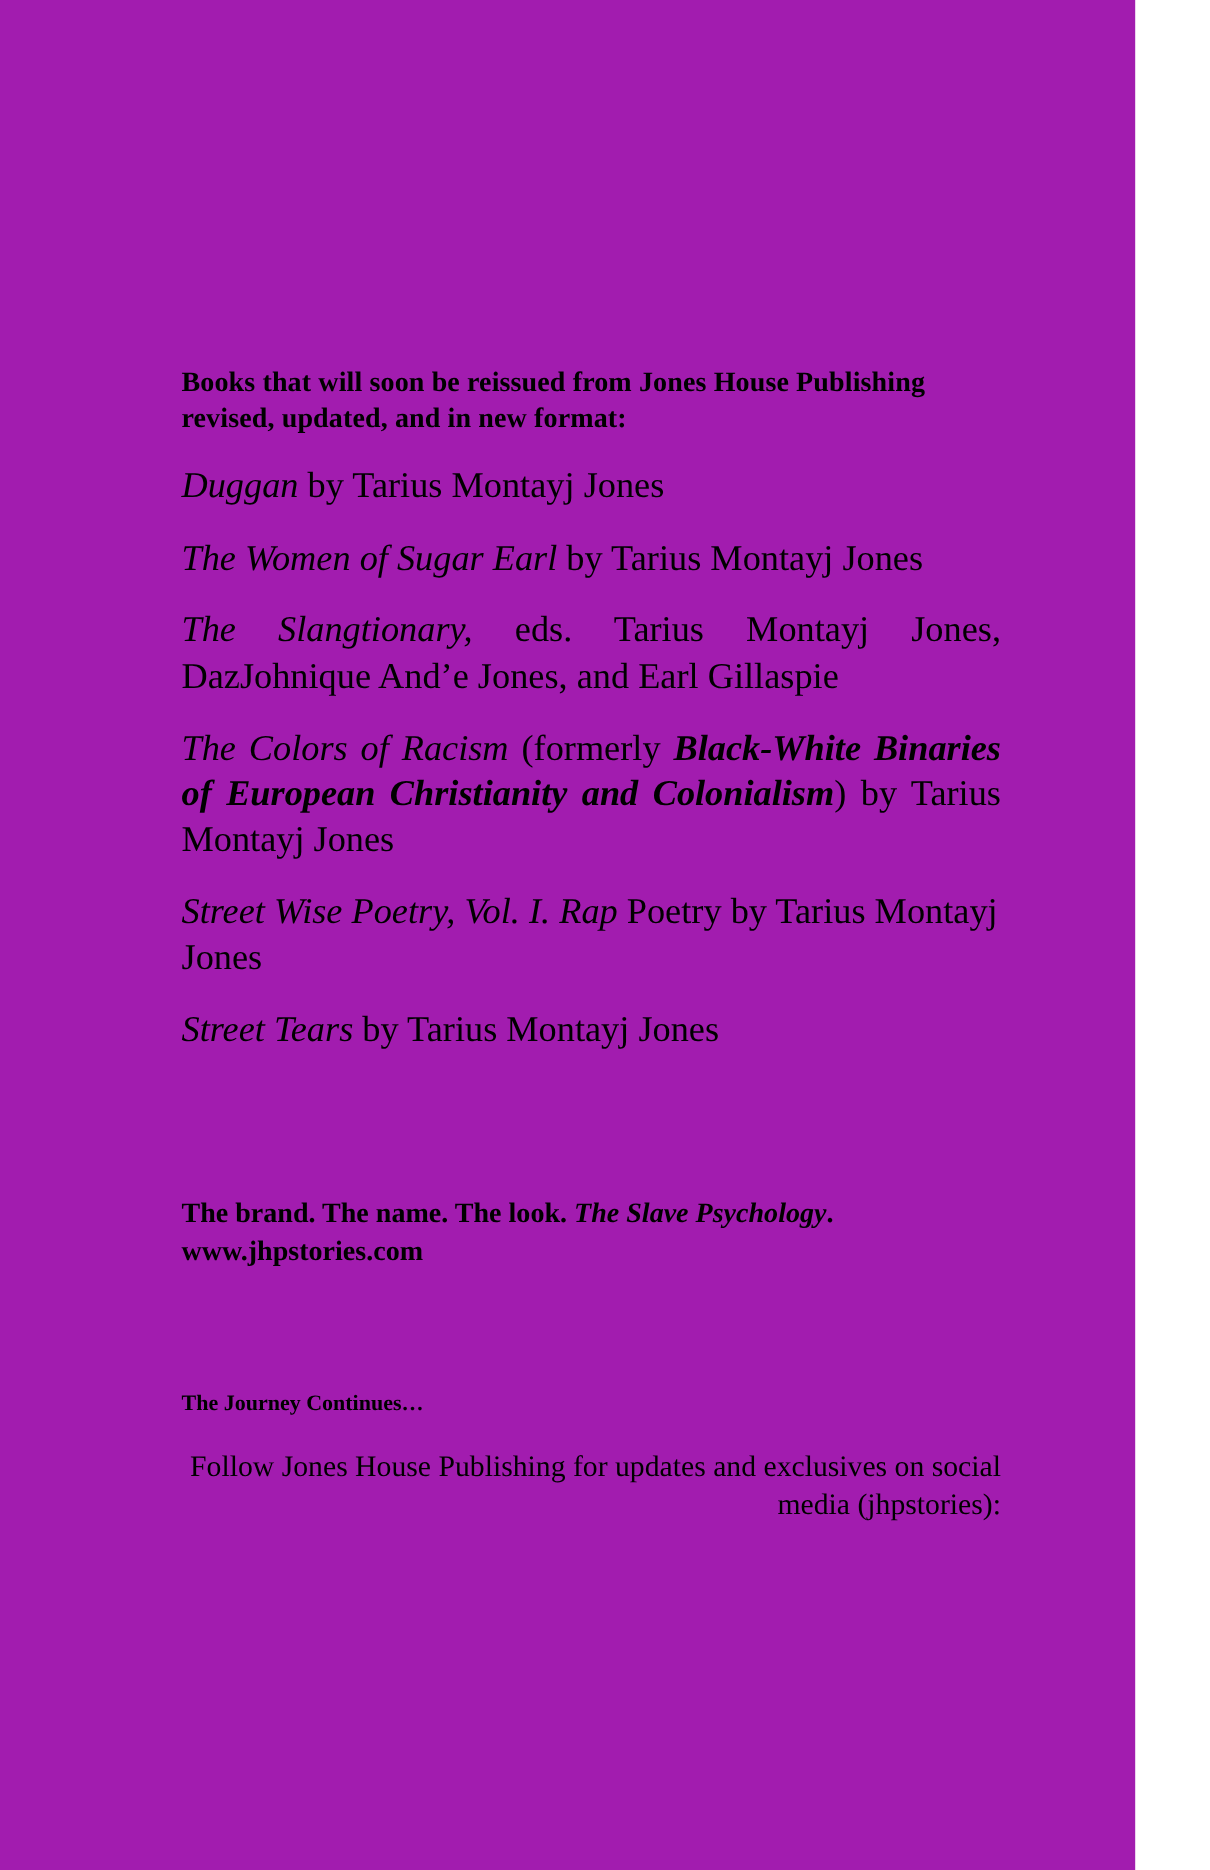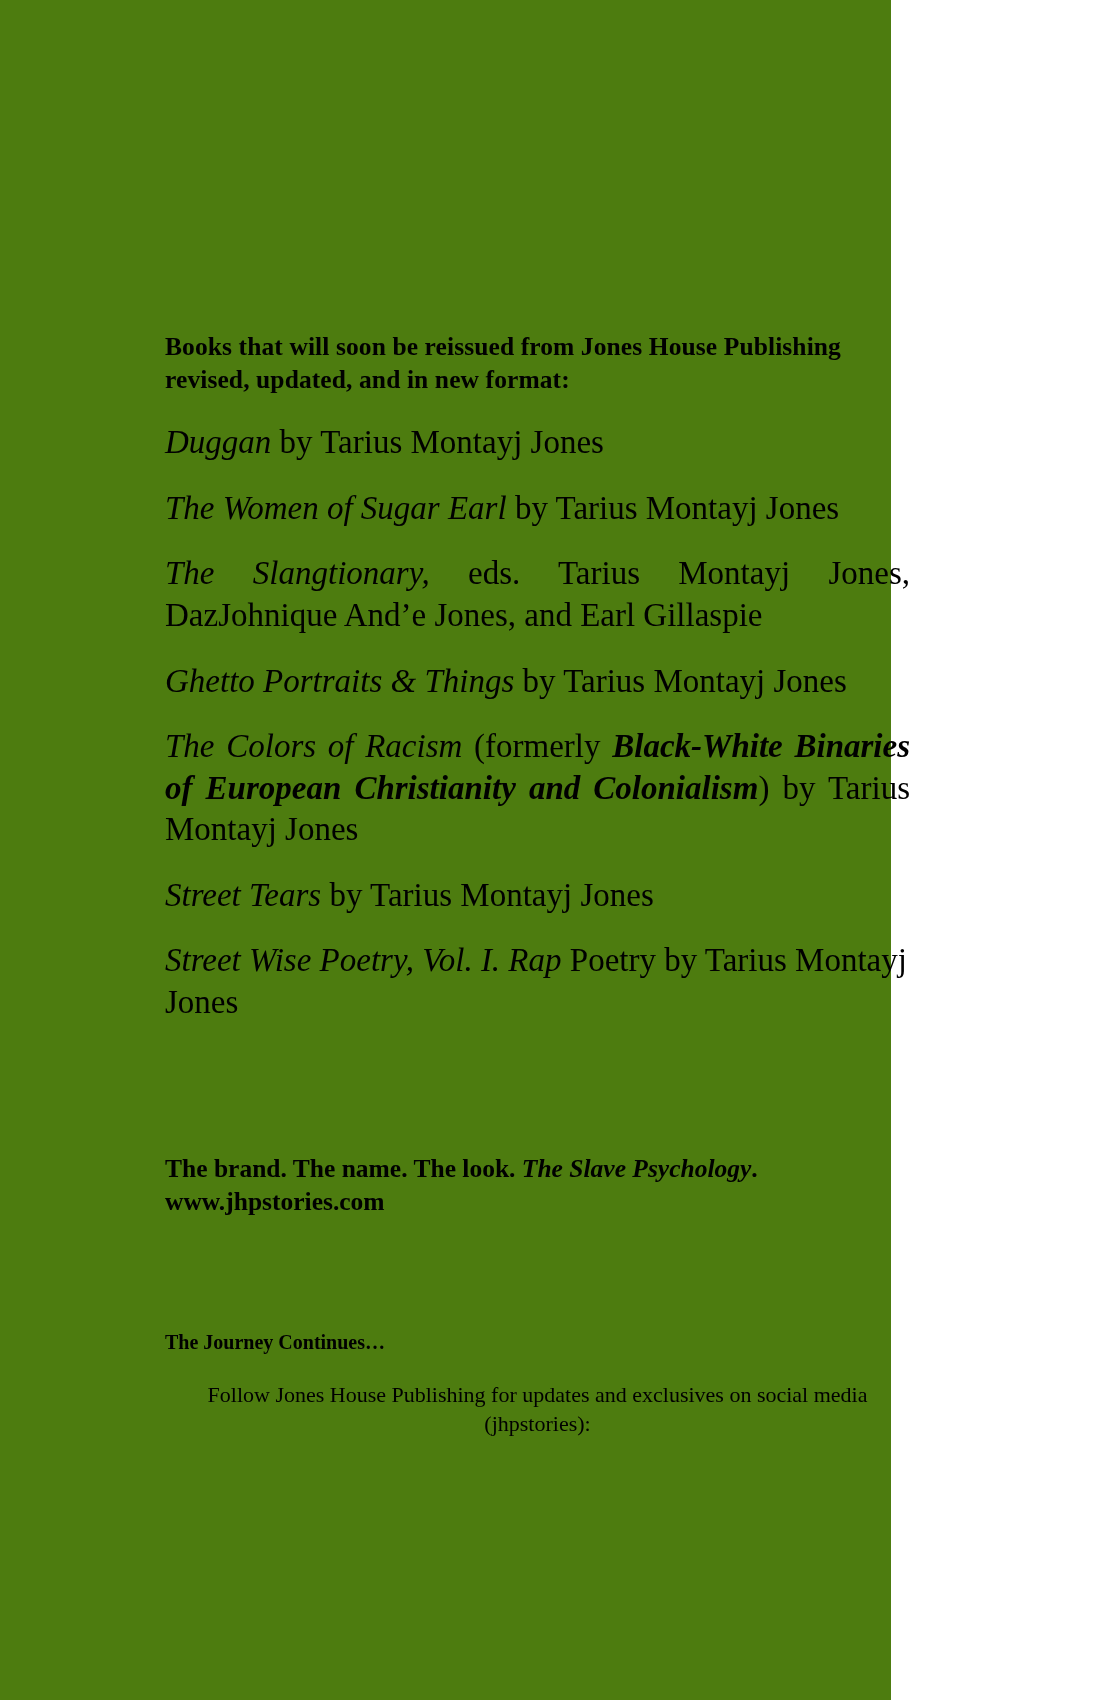--- a/index.html
+++ b/index.html
@@ -11,23 +11,23 @@
     width: 1100px;
     height: 1700px;
     background: #ffffff;
     font-family: "Liberation Serif", "DejaVu Serif", serif;
     color: #000000;
     -webkit-font-smoothing: antialiased;
   }
 
   .page {
     position: relative;
-    width: 891px;
+    width: 1032px;
     height: 1700px;
-    background: #4d7c0f;
+    background: #a21caf;
     box-sizing: border-box;
   }
 
   .content {
     position: absolute;
     left: 165px;
     top: 330px;
     width: 745px;
   }
 
@@ -86,24 +86,24 @@
     font-style: italic;
     font-weight: bold;
   }
   .brand-url {
     font-weight: bold;
     display: block;
   }
 
   
   .closing-para {
-    font-size: 22px;
+    font-size: 27px;
     line-height: 1.28;
     margin: 0;
-    text-align: center;
+    text-align: right;
   }
 
   
   .gap-books-to-brand { height: 128px; }
   .gap-brand-to-journey { height: 110px; }
   .gap-journey-to-follow { height: 26px; }
 </style>
 </head>
 <body>
 
@@ -119,34 +119,31 @@
       </p>
 
       <p class="book-entry">
         <span class="title-italic">The Women of Sugar Earl</span><span> by Tarius Montayj Jones</span>
       </p>
 
       <p class="book-entry justified">
         <span class="title-italic">The Slangtionary,</span><span> eds. Tarius Montayj Jones, DazJohnique And’e Jones, and Earl Gillaspie</span>
       </p>
 
-      <p class="book-entry">
-        <span class="title-italic">Ghetto Portraits &amp; Things</span><span> by Tarius Montayj Jones</span>
-      </p>
 
       <p class="book-entry justified">
         <span class="title-italic">The Colors of Racism</span><span> (formerly </span><span class="title-bold-italic">Black-White Binaries of European Christianity and Colonialism</span><span>) by Tarius Montayj Jones</span>
       </p>
 
       <p class="book-entry">
-        <span class="title-italic">Street Tears</span><span> by Tarius Montayj Jones</span>
+        <span class="title-italic">Street Wise Poetry, Vol. I. Rap</span><span> Poetry by Tarius Montayj Jones</span>
       </p>
 
       <p class="book-entry">
-        <span class="title-italic">Street Wise Poetry, Vol. I. Rap</span><span> Poetry by Tarius Montayj Jones</span>
+        <span class="title-italic">Street Tears</span><span> by Tarius Montayj Jones</span>
       </p>
 
     </div>
 
     <div class="gap-books-to-brand"></div>
 
     <div>
       <p class="brand-block">
         <span>The brand. The name. The look. </span><span class="brand-italic">The Slave Psychology</span><span>.</span>
         <span class="brand-url">www.jhpstories.com</span>

